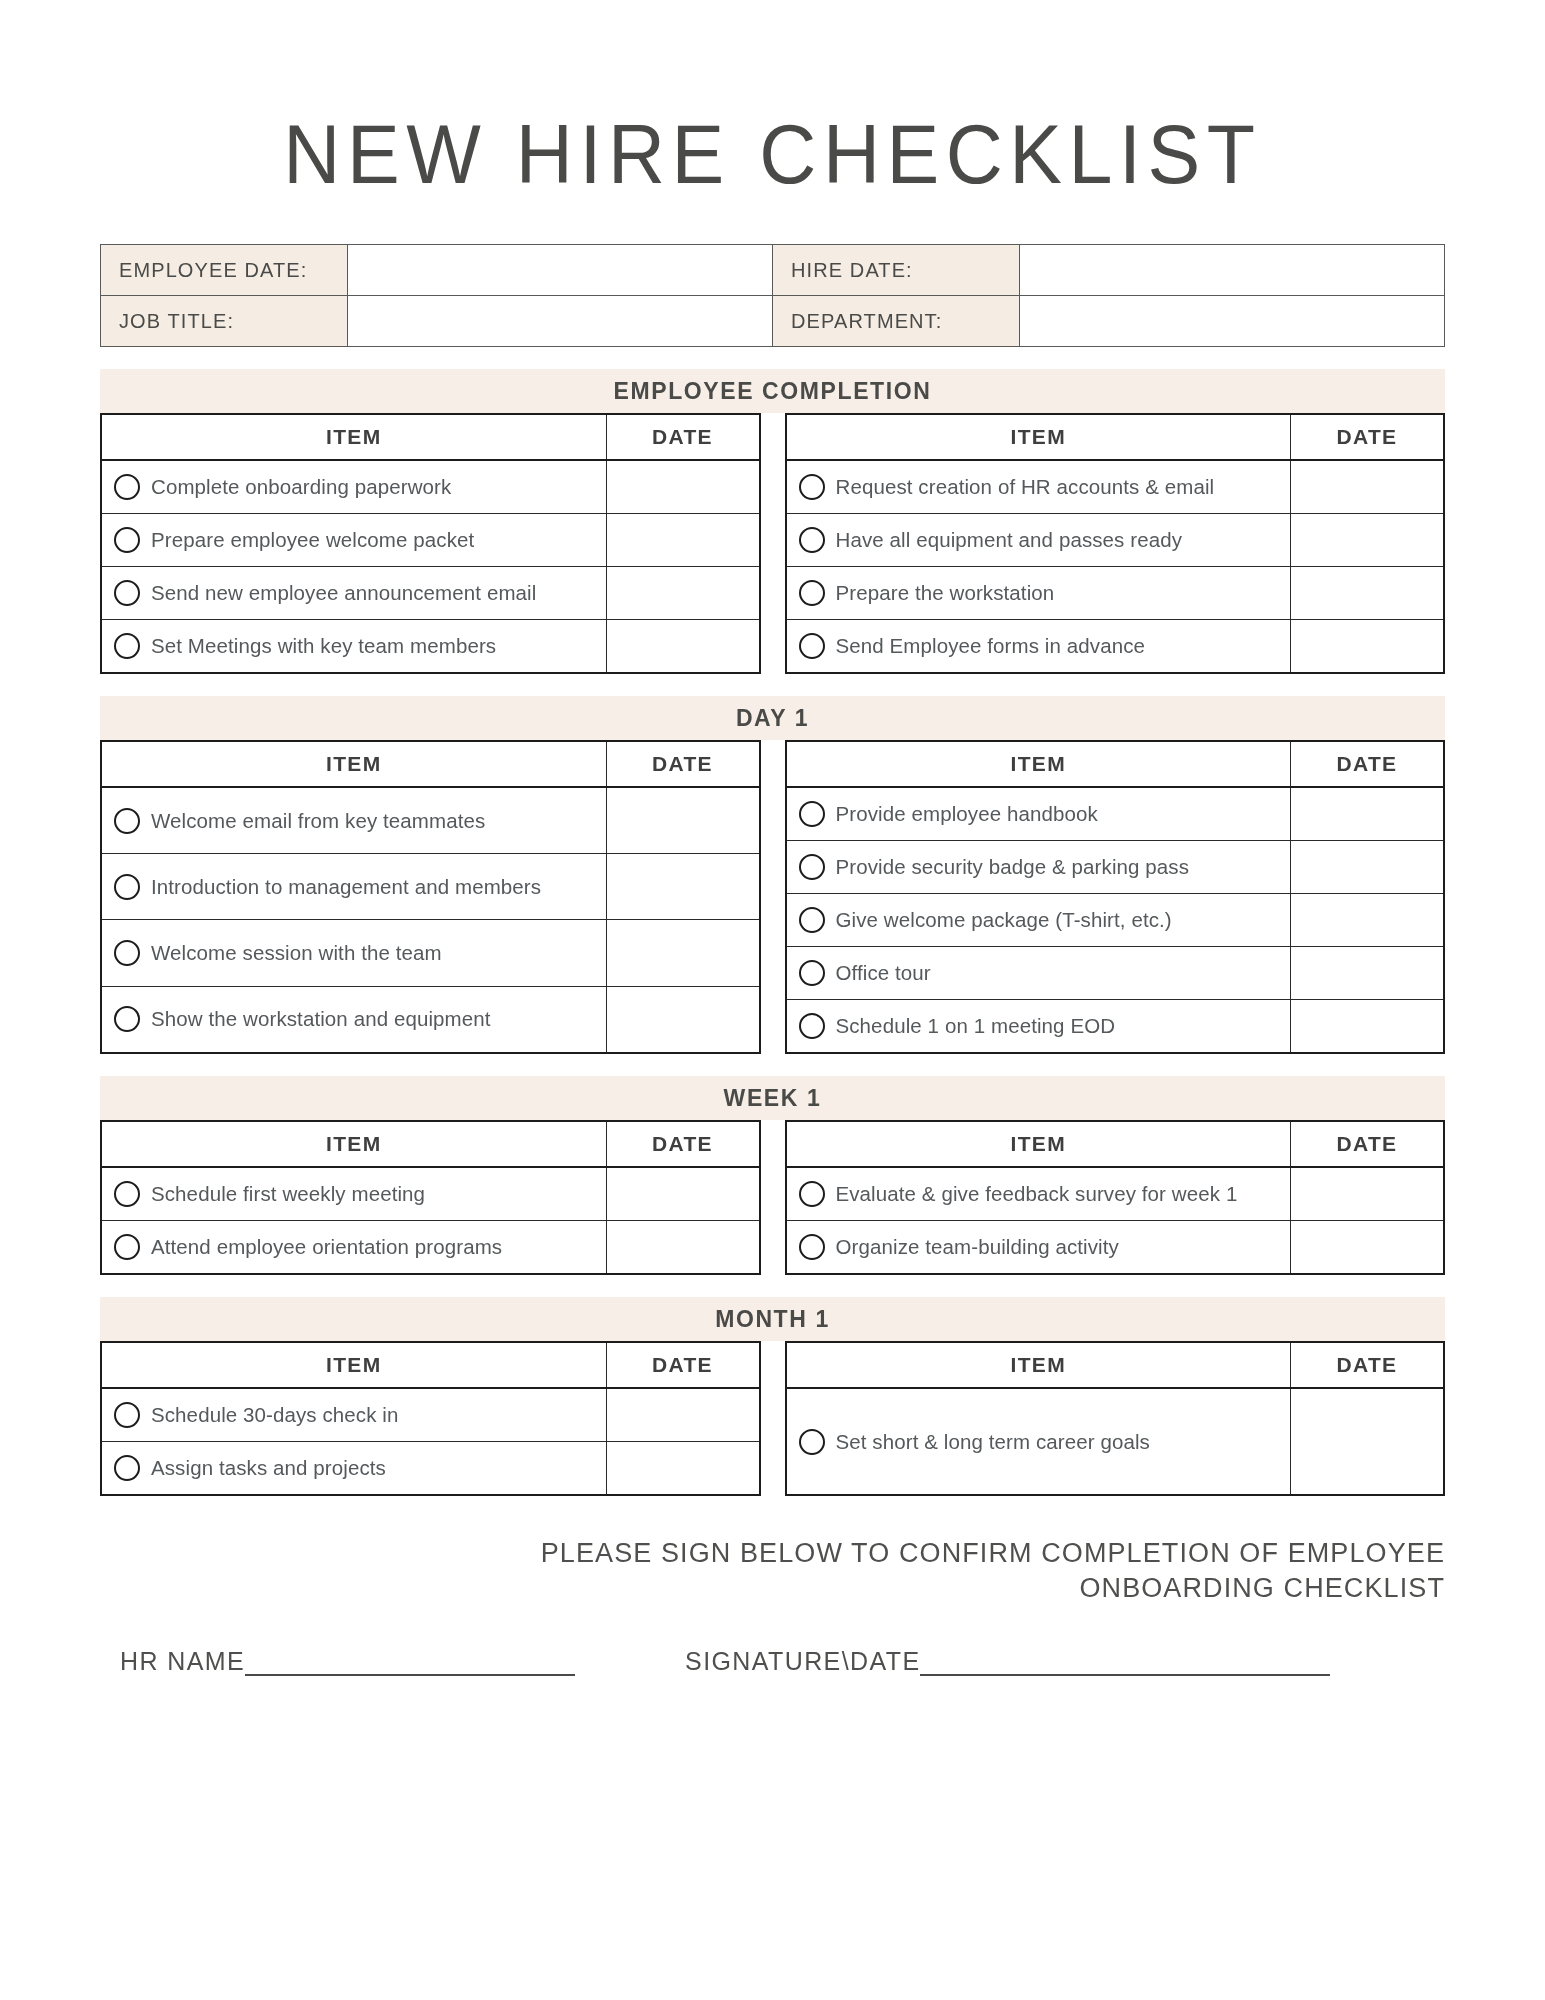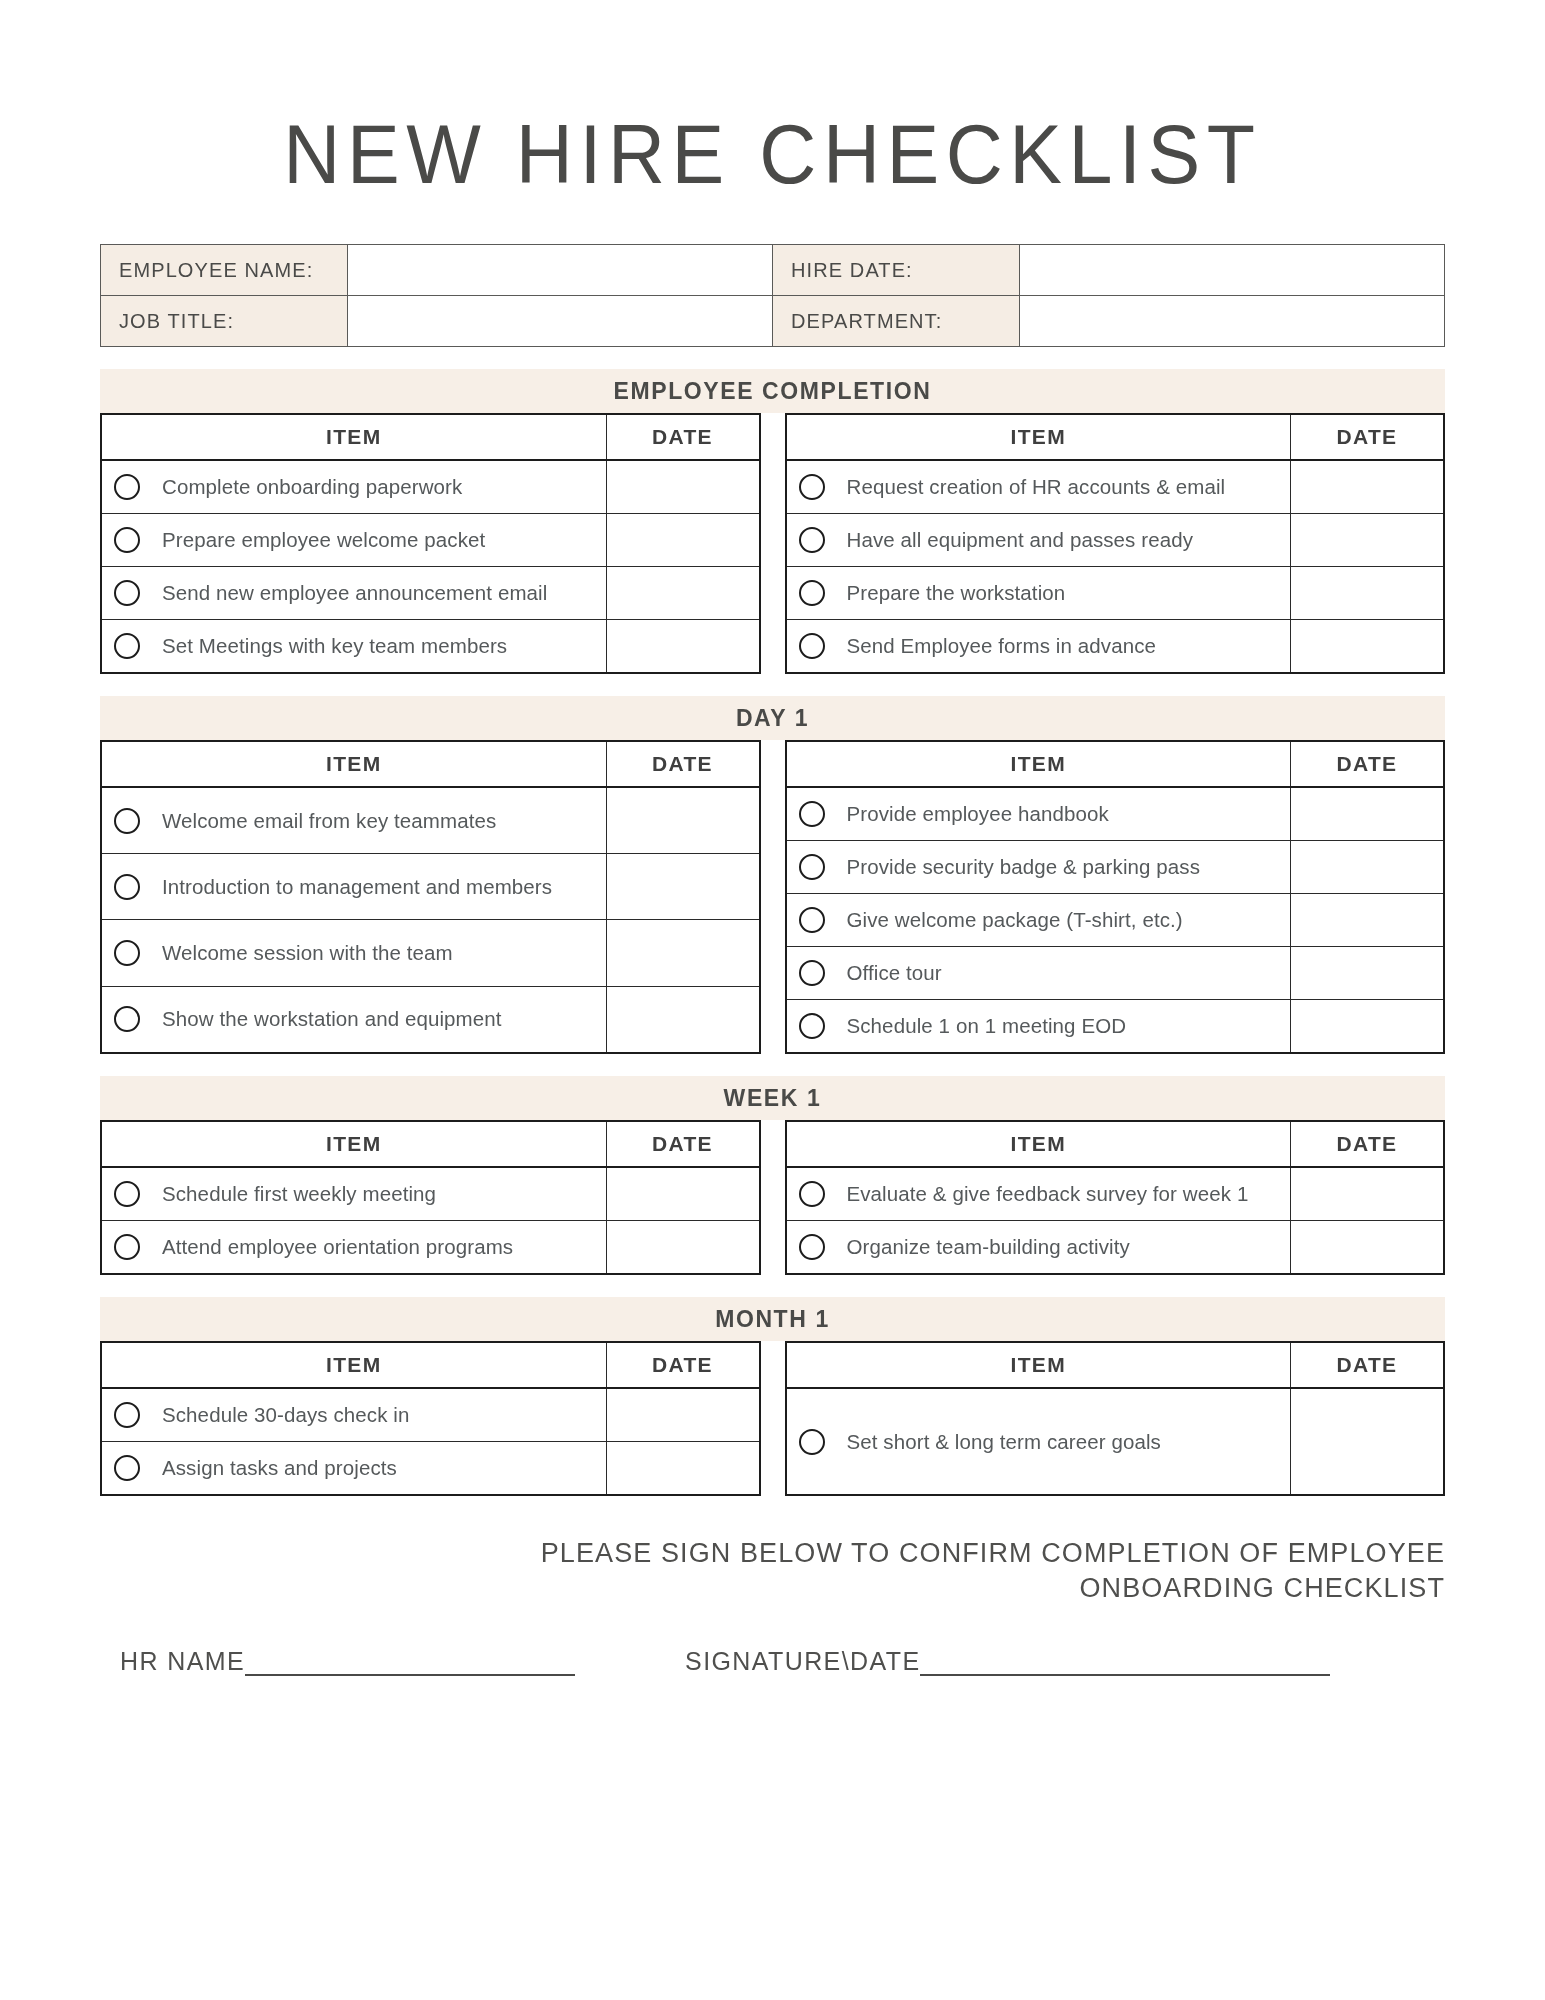--- a/index.html
+++ b/index.html
@@ -99,21 +99,21 @@
   }
   .col-item { width: auto; }
   .col-date { width: 128px; }
   .check-table td {
     height: 52px;
     padding: 0 12px;
   }
   .cell-item {
     display: flex;
     align-items: center;
-    gap: 22px;
+    gap: 11px;
   }
   .checkbox {
     width: 26px;
     height: 26px;
     min-width: 26px;
     border: 2px solid #1c1c1c;
     border-radius: 50%;
     box-sizing: border-box;
   }
   .item-text {
@@ -157,21 +157,21 @@
 </head>
 <body>
 
 <div class="page">
 
   <h1 class="doc-title">NEW HIRE CHECKLIST</h1>
 
   <table class="info-table">
     <tbody>
       <tr>
-        <td class="info-label">EMPLOYEE NAME:</td>
+        <td class="info-label">EMPLOYEE DATE:</td>
         <td class="info-blank"></td>
         <td class="info-label wide">HIRE DATE:</td>
         <td class="info-blank"></td>
       </tr>
       <tr>
         <td class="info-label">JOB TITLE:</td>
         <td class="info-blank"></td>
         <td class="info-label wide">DEPARTMENT:</td>
         <td class="info-blank"></td>
       </tr>

